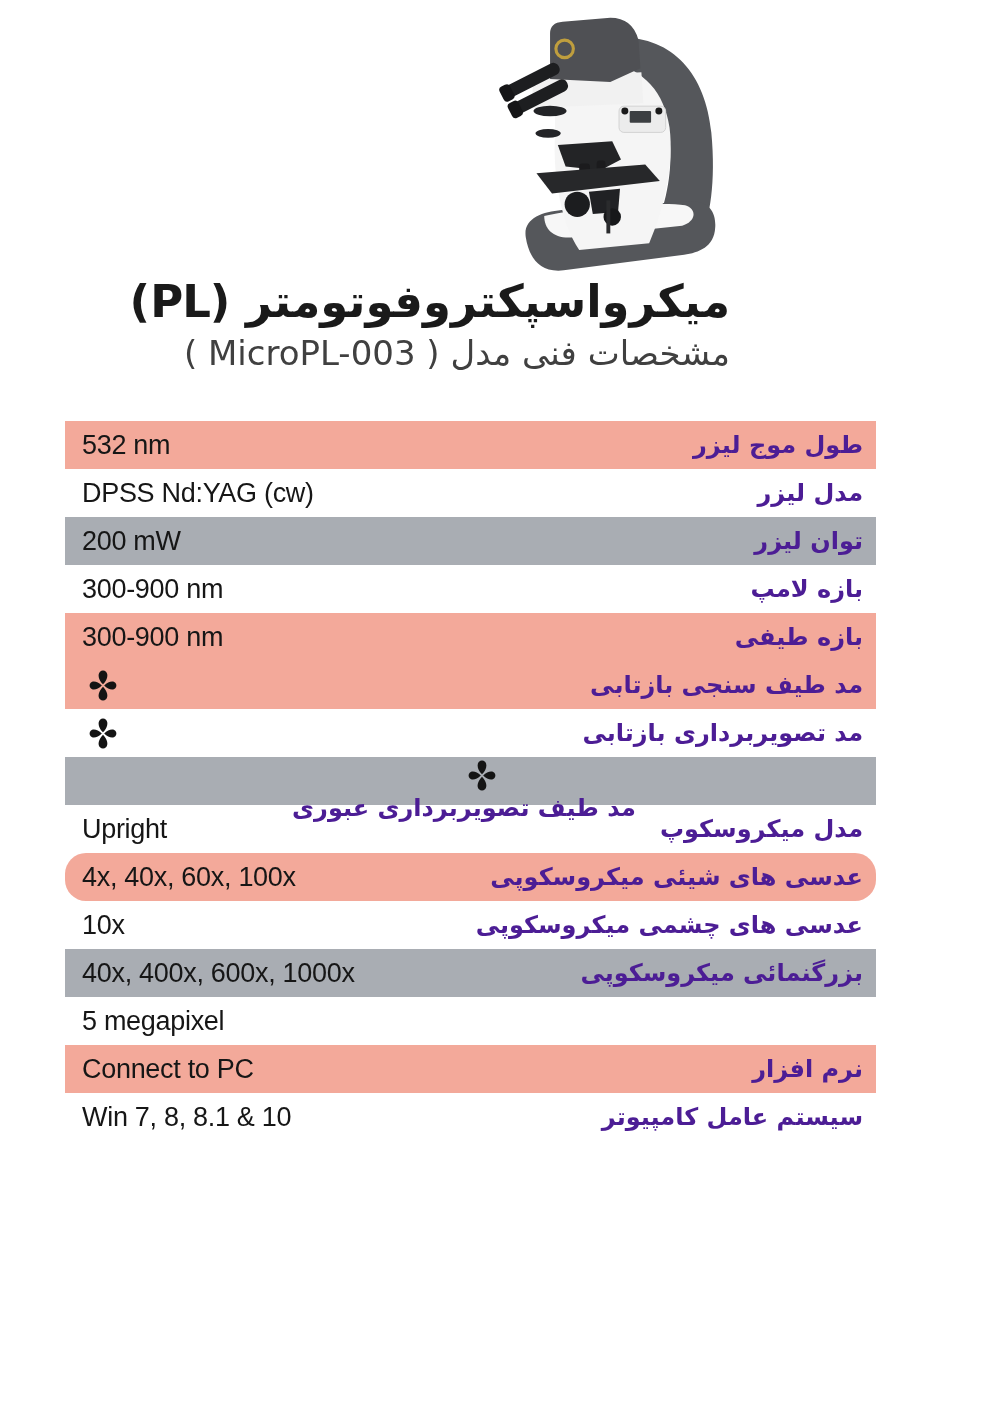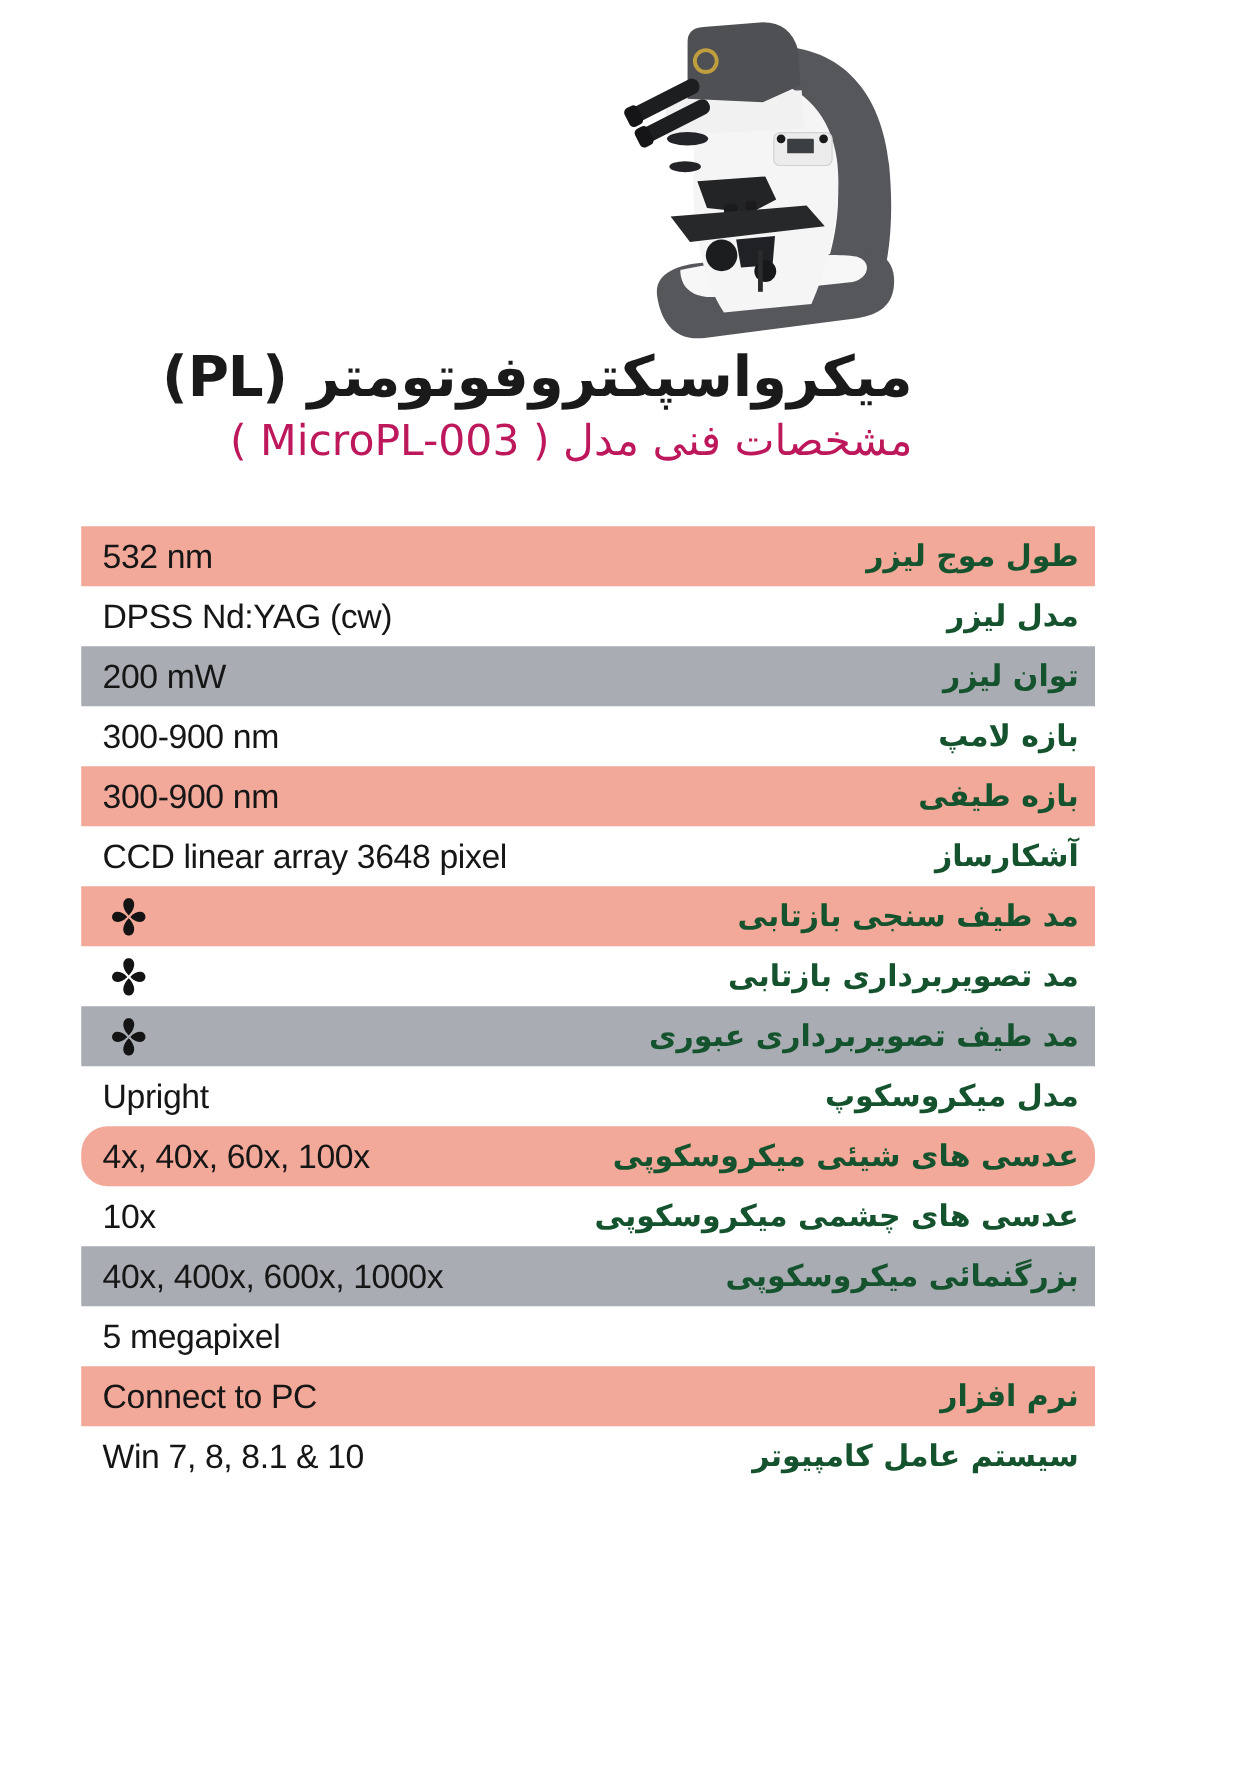--- a/index.html
+++ b/index.html
@@ -44,21 +44,21 @@
     color: #1a1a1a;
     letter-spacing: -1px;
     white-space: nowrap;
   }
   .title-block h2 {
     margin: 6px 0 17px 0;
     font-family: "DejaVu Sans", sans-serif;
     font-size: 34px;
     line-height: 1.15;
     font-weight: normal;
-    color: #be185d;
+    color: #404040;
     white-space: nowrap;
   }
 
   
   .spec-table {
     position: absolute;
     left: 65px;
     top: 421px;
     width: 811px;
   }
@@ -76,21 +76,21 @@
     letter-spacing: -0.3px;
     color: #161616;
     direction: ltr;
     white-space: nowrap;
   }
   .label {
     padding-right: 13px;
     font-family: "DejaVu Sans", sans-serif;
     font-size: 24px;
     font-weight: bold;
-    color: #14532d;
+    color: #4c1d95;
     direction: rtl;
     white-space: nowrap;
   }
   .petal-icon {
     width: 30px;
     height: 37px;
     display: block;
     margin-left: 6px;
   }
 </style>
@@ -182,44 +182,40 @@
       <div class="label">بازه لامپ</div>
     </div>
 
     <div class="row" style="background: rgb(243, 169, 154);">
       <div class="value">300-900 nm</div>
       <div class="label">بازه طیفی</div>
     </div>
 
 
 
-    <div class="row" style="background: transparent;">
-      <div class="value">CCD linear array 3648 pixel</div>
-      <div class="label">آشکارساز</div>
-    </div>
 
     <div class="row" style="background: rgb(243, 169, 154);">
       <div class="value">
           <svg class="petal-icon" viewBox="-19 -20 38 40">
             <use href="#petal"></use>
           </svg>
         </div>
       <div class="label">مد  طیف سنجی بازتابی</div>
     </div>
 
     <div class="row" style="background: transparent;">
       <div class="value">
           <svg class="petal-icon" viewBox="-19 -20 38 40">
             <use href="#petal"></use>
           </svg>
         </div>
       <div class="label">مد  تصویربرداری بازتابی</div>
     </div>
 
-    <div class="row" style="background: rgb(169, 173, 179);">
+    <div class="row" style="background: rgb(169, 173, 179); flex-direction: column;">
       <div class="value">
           <svg class="petal-icon" viewBox="-19 -20 38 40">
             <use href="#petal"></use>
           </svg>
         </div>
       <div class="label">مد  طیف تصویربرداری عبوری</div>
     </div>
 
     <div class="row" style="background: transparent;">
       <div class="value">Upright</div>

